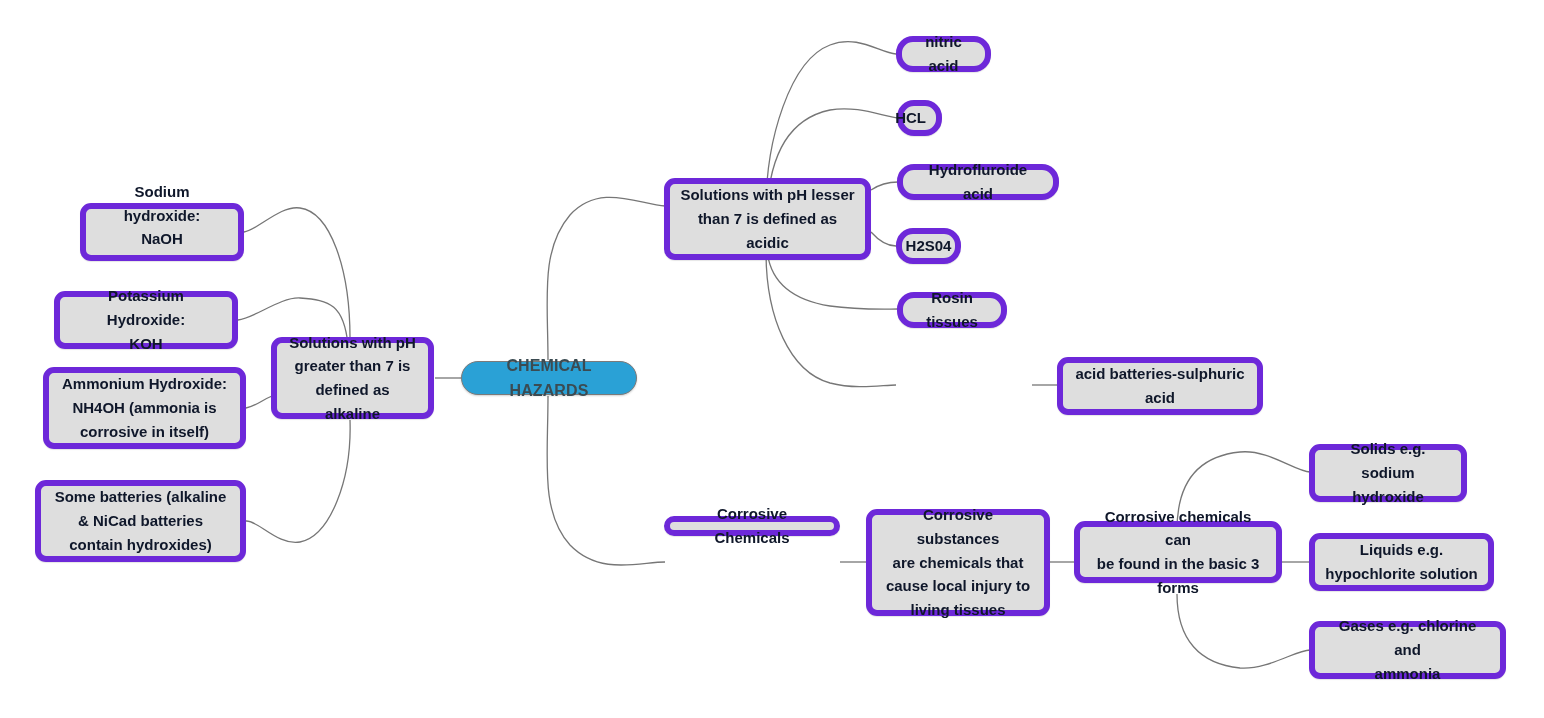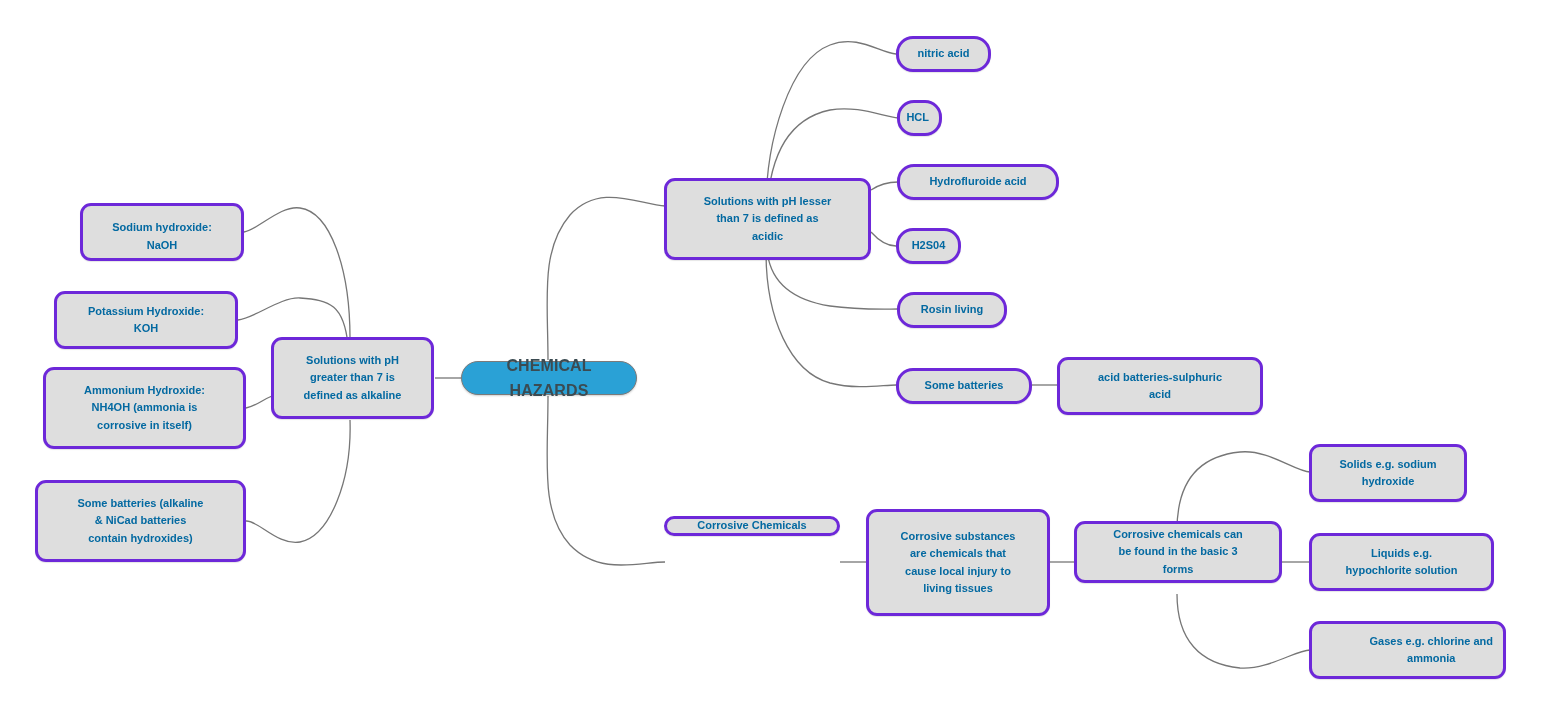--- a/index.html
+++ b/index.html
@@ -27,24 +27,24 @@
   }
   .node {
     position: absolute;
     box-sizing: border-box;
     display: flex;
     align-items: center;
     justify-content: center;
     text-align: center;
     border-radius: 11px;
     background: #dedede;
-    border: 3px solid #6d28d9;
-    color: #0369a1;
+    border: 6px solid #6d28d9;
+    color: #0f172a;
     font-weight: bold;
-    font-size: 11px;
+    font-size: 15px;
     line-height: 1.58;
     padding: 4px 10px;
     z-index: 2;
     box-shadow: 0 1px 1px rgba(0,0,0,0.10);
   }
   .node.pill {
     border-radius: 17px;
   }
   .node.root {
     background: #2aa1d6;
@@ -145,26 +145,23 @@
 
   <div class="node pill" style="left:897px; top:164px; width:162px; height:36px;">
     <span class="label">Hydrofluroide acid</span>
   </div>
 
   <div class="node pill" style="left:896px; top:228px; width:65px; height:36px;">
     <span class="label">H2S04</span>
   </div>
 
   <div class="node pill" style="left:897px; top:292px; width:110px; height:36px;">
-    <span class="label">Rosin living</span>
+    <span class="label">Rosin tissues</span>
   </div>
 
-  <div class="node pill" style="left:896px; top:368px; width:136px; height:36px;">
-    <span class="label">Some batteries</span>
-  </div>
 
   <div class="node" style="left:1057px; top:357px; width:206px; height:58px;">
     <span class="label">acid batteries-sulphuric
 acid</span>
   </div>
 
   <div class="node pill" style="left:664px; top:516px; width:176px; height:20px;">
     <span class="label">Corrosive Chemicals</span>
   </div>
 

